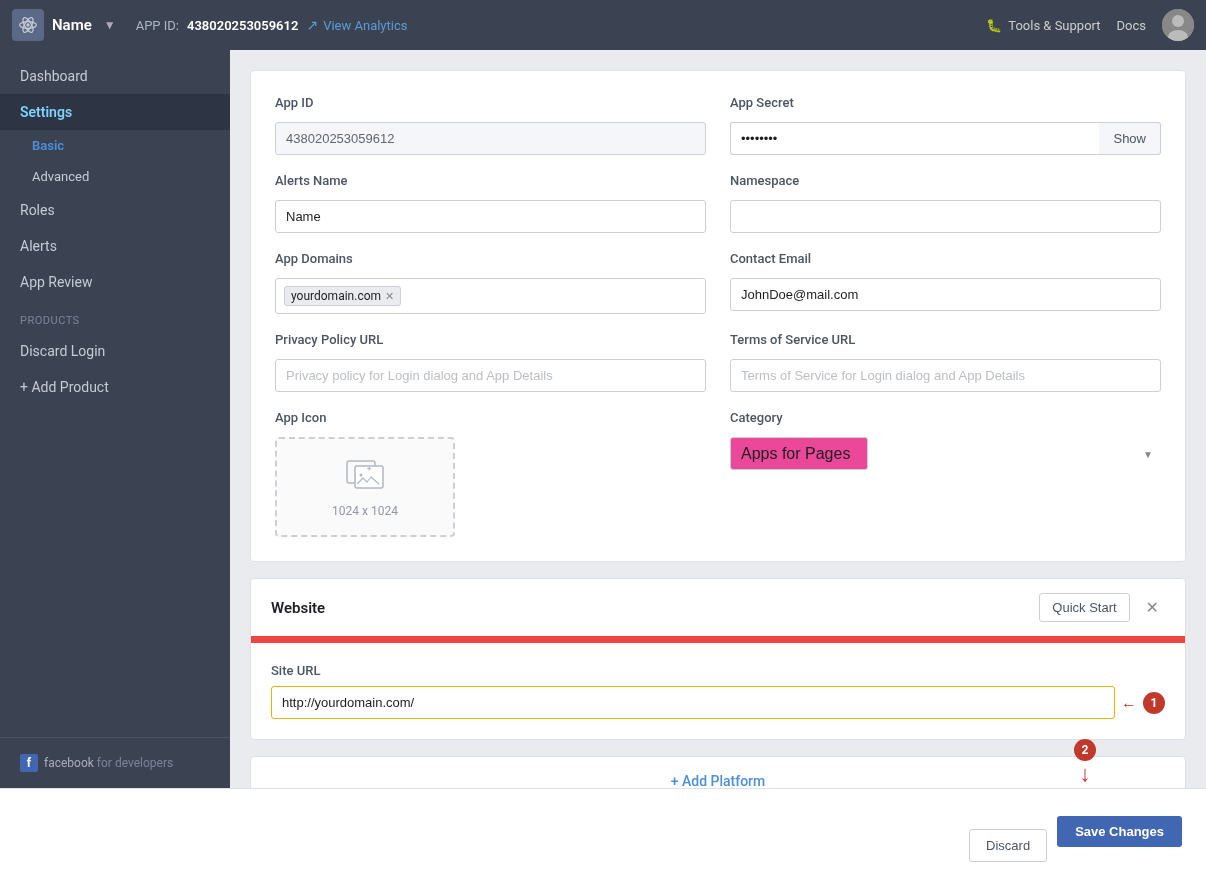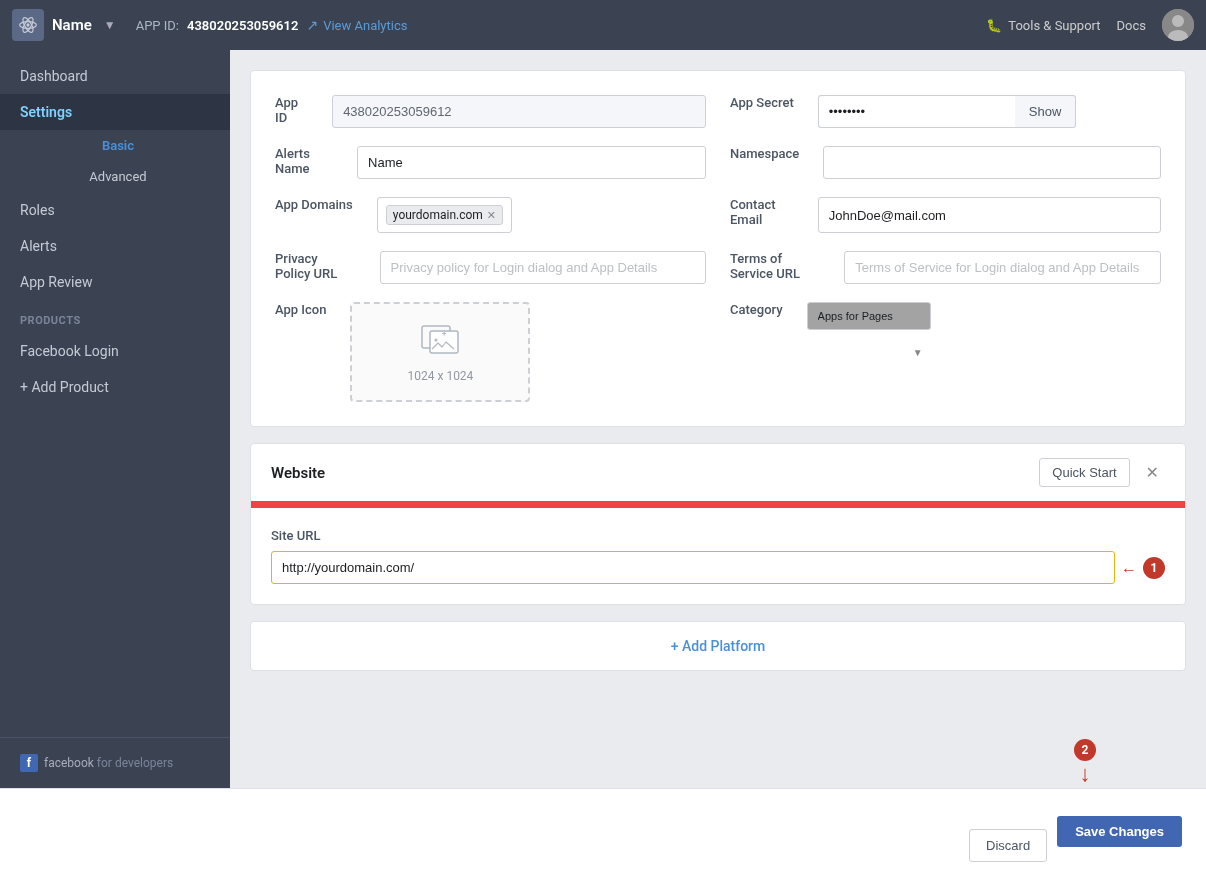--- a/index.html
+++ b/index.html
@@ -23,37 +23,37 @@
     .avatar { width: 32px; height: 32px; border-radius: 50%; background: #888; display: flex; align-items: center; justify-content: center; overflow: hidden; }
 
     
     .main-layout { display: flex; flex: 1; overflow: hidden; }
 
     
     .sidebar { width: 230px; background: #3b4353; flex-shrink: 0; display: flex; flex-direction: column; overflow-y: auto; }
     .sidebar-nav { padding: 8px 0; }
     .sidebar-item { padding: 10px 20px; color: #c5cad4; font-size: 14px; cursor: pointer; display: block; }
     .sidebar-item.active { background: #2d3443; color: #7dd3fc; font-weight: 600; }
-    .sidebar-sub-item { padding: 8px 26px 8px 32px; color: #c5cad4; font-size: 13px; cursor: pointer; display: block; text-align: center; }
+    .sidebar-sub-item { padding: 8px 26px 8px 32px; color: #c5cad4; font-size: 13px; cursor: pointer; display: block; }
     .sidebar-sub-item.active { color: #4a90d9; font-weight: 600; }
-    .sidebar-section-label { padding: 14px 20px 6px; color: #7a8499; font-size: 11px; font-weight: 700; text-transform: uppercase; letter-spacing: 0.5px; }
+    .sidebar-section-label { padding: 14px 20px 6px; color: #7a8499; font-size: 11px; font-weight: 400; text-transform: uppercase; letter-spacing: 0.5px; }
     .sidebar-bottom { margin-top: auto; padding: 16px 20px; border-top: 1px solid #4a5368; }
     .facebook-dev-logo { color: #aab; font-size: 12px; display: flex; align-items: center; gap: 6px; }
     .fb-icon-small { width: 18px; height: 18px; background: #4267B2; border-radius: 2px; display: flex; align-items: center; justify-content: center; color: white; font-weight: bold; font-size: 12px; }
 
     
     .content { flex: 1; overflow-y: auto; padding: 20px; display: flex; flex-direction: column; gap: 16px; }
 
     
     .card { background: #fff; border: 1px solid #dde1e7; border-radius: 4px; padding: 24px; }
 
     
     .form-row { display: flex; gap: 24px; margin-bottom: 18px; }
     .form-row:last-child { margin-bottom: 0; }
-    .form-group { flex: 1; display: flex; flex-direction: row; gap: 24px; }
+    .form-group { flex: 1; display: flex; flex-direction: column; gap: 12px; }
     .form-label { color: #4b5563; font-size: 13px; font-weight: 500; }
     .form-input { border: 1px solid #ccd0d5; border-radius: 3px; padding: 8px 10px; font-size: 13px; color: #1c1e21; outline: none; width: 100%; background: #fff; }
     .form-input.readonly { background: #f5f6fa; color: #606770; }
     .form-input::placeholder { color: #bcc0c4; }
 
     
     .secret-wrapper { display: flex; gap: 0; }
     .secret-input { flex: 1; border: 1px solid #ccd0d5; border-right: none; border-radius: 3px 0 0 3px; padding: 8px 10px; font-size: 13px; color: #1c1e21; background: #fff; outline: none; }
     .show-btn { border: 1px solid #ccd0d5; border-left: none; border-radius: 0 3px 3px 0; padding: 8px 14px; background: #f5f6fa; color: #4b5563; font-size: 13px; cursor: pointer; white-space: nowrap; }
 
@@ -62,21 +62,21 @@
     .tag { background: #e9ebee; border: 1px solid #ccd0d5; border-radius: 3px; padding: 2px 6px; font-size: 12px; color: #1c1e21; display: flex; align-items: flex-end; gap: 4px; }
     .tag-x { color: #888; cursor: pointer; font-size: 11px; }
 
     
     .icon-upload { width: 180px; height: 100px; border: 2px dashed #ccd0d5; border-radius: 4px; display: flex; flex-direction: column; align-items: center; justify-content: center; cursor: pointer; background: #fafafa; }
     .icon-upload-symbol { font-size: 28px; color: #b0b8c1; }
     .icon-upload-text { font-size: 12px; color: #9197a3; margin-top: 6px; }
 
     
     .select-wrapper { position: relative; display: inline-block; }
-    .category-select { border: 1px solid #ccd0d5; border-radius: 3px; padding: 7px 36px 7px 10px; font-size: 11px; color: #1c1e21; background: #a3a3a3; appearance: none; cursor: pointer; outline: none; }
+    .category-select { border: 1px solid #ccd0d5; border-radius: 3px; padding: 7px 16px 7px 10px; font-size: 16px; color: #1c1e21; background: #ec4899; appearance: none; cursor: pointer; outline: none; }
     .select-chevron { position: absolute; right: 8px; top: 50%; transform: translateY(-50%); color: #888; font-size: 10px; pointer-events: none; }
 
     
     .website-card { background: #fff; border: 1px solid #dde1e7; border-radius: 4px; }
     .website-card-header { display: flex; align-items: center; justify-content: space-between; padding: 14px 20px; border-bottom: 7px solid #ef4444; }
     .website-card-title { font-size: 15px; font-weight: 600; color: #1c1e21; }
     .website-card-actions { display: flex; align-items: center; gap: 10px; }
     .quick-start-btn { border: 1px solid #ccd0d5; border-radius: 3px; padding: 6px 12px; background: #fff; font-size: 13px; color: #4b5563; cursor: pointer; }
     .close-x { color: #888; font-size: 16px; cursor: pointer; padding: 2px 6px; }
     .website-card-body { padding: 20px; }
@@ -146,21 +146,21 @@
     <div class="sidebar-nav">
       <a class="sidebar-item">Dashboard</a>
       <a class="sidebar-item active">Settings</a>
       <a class="sidebar-sub-item active">Basic</a>
       <a class="sidebar-sub-item">Advanced</a>
       <a class="sidebar-item">Roles</a>
       <a class="sidebar-item">Alerts</a>
       <a class="sidebar-item">App Review</a>
 
       <div class="sidebar-section-label">PRODUCTS</div>
-      <a class="sidebar-item">Facebook Login</a>
+      <a class="sidebar-item">Discard Login</a>
       <a class="sidebar-item">+ Add Product</a>
     </div>
     <div class="sidebar-bottom">
       <div class="facebook-dev-logo">
         <div class="fb-icon-small">f</div>
         <span><span>facebook</span> <span style="color:#7a8499;">for developers</span></span>
       </div>
     </div>
   </div>
 

